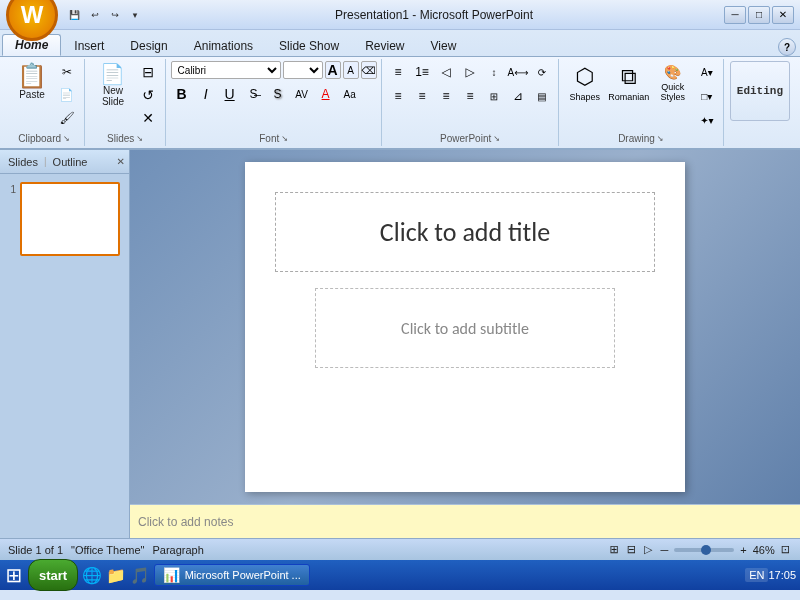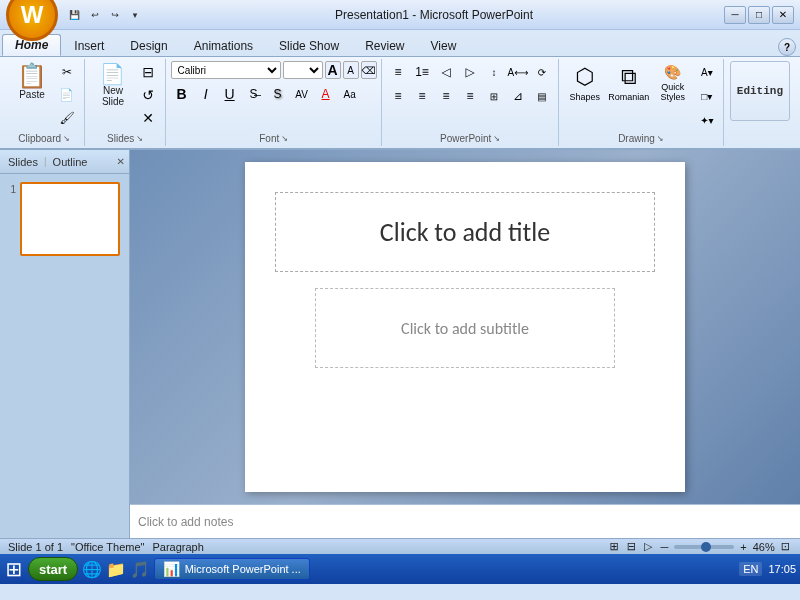--- a/index.html
+++ b/index.html
@@ -217,33 +217,33 @@
     }
     .slide-subtitle-text {
       font-size: 16px;
       color: #888;
       font-family: Calibri, Arial, sans-serif;
     }
 
     
     #notes-area {
       height: 34px;
-      background: #ffffff;
+      background: #fef9c3;
       border-top: 1px solid #aac0d8;
       display: flex;
       align-items: center;
       padding: 4px 8px;
       color: #888;
       font-size: 12px;
       cursor: text;
     }
 
     
     #statusbar {
-      height: 16px;
+      height: 22px;
       background: linear-gradient(to bottom, #c5d9f5, #a8c4e0);
       border-top: 1px solid #8faac8;
       display: flex;
       align-items: center;
       padding: 0 8px;
       justify-content: space-between;
       font-size: 11px;
       color: #222;
     }
     #statusbar-left { display: flex; gap: 8px; align-items: center; }
@@ -266,41 +266,40 @@
       border: 1px solid #1a5008;
       border-radius: 12px;
       padding: 2px 10px;
       color: white;
       font-size: 13px;
       font-weight: bold;
       cursor: pointer;
       display: flex;
       align-items: center;
       gap: 4px;
-      height: 24px;
+      height: 32px;
     }
     .taskbar-icon { width: 20px; height: 20px; cursor: pointer; display: flex; align-items: center; justify-content: center; font-size: 16px; }
     .taskbar-app {
       background: linear-gradient(to bottom, #4080d0, #2060a0);
       border: 1px solid #1040c0;
       border-radius: 3px;
       padding: 2px 8px;
       color: white;
       font-size: 11px;
       cursor: pointer;
       height: 22px;
       display: flex;
       align-items: center;
       gap: 4px;
     }
     .taskbar-right {
       margin-left: auto;
       display: flex;
       align-items: center;
-      gap: 6px;
       color: white;
       font-size: 11px;
       padding-left: 24px;
     }
     .taskbar-lang {
       background: rgba(255,255,255,0.15);
       padding: 1px 4px;
       border-radius: 2px;
     }
     .drawing-rb {

